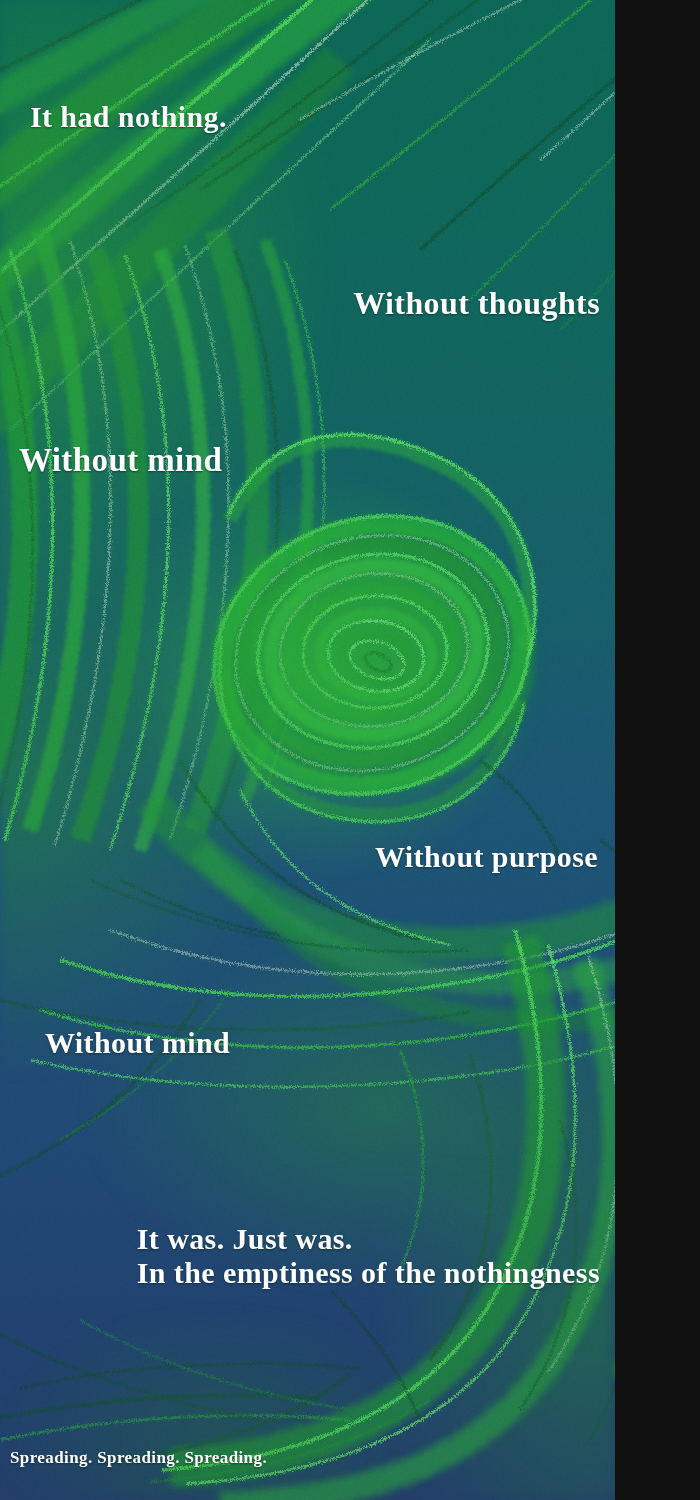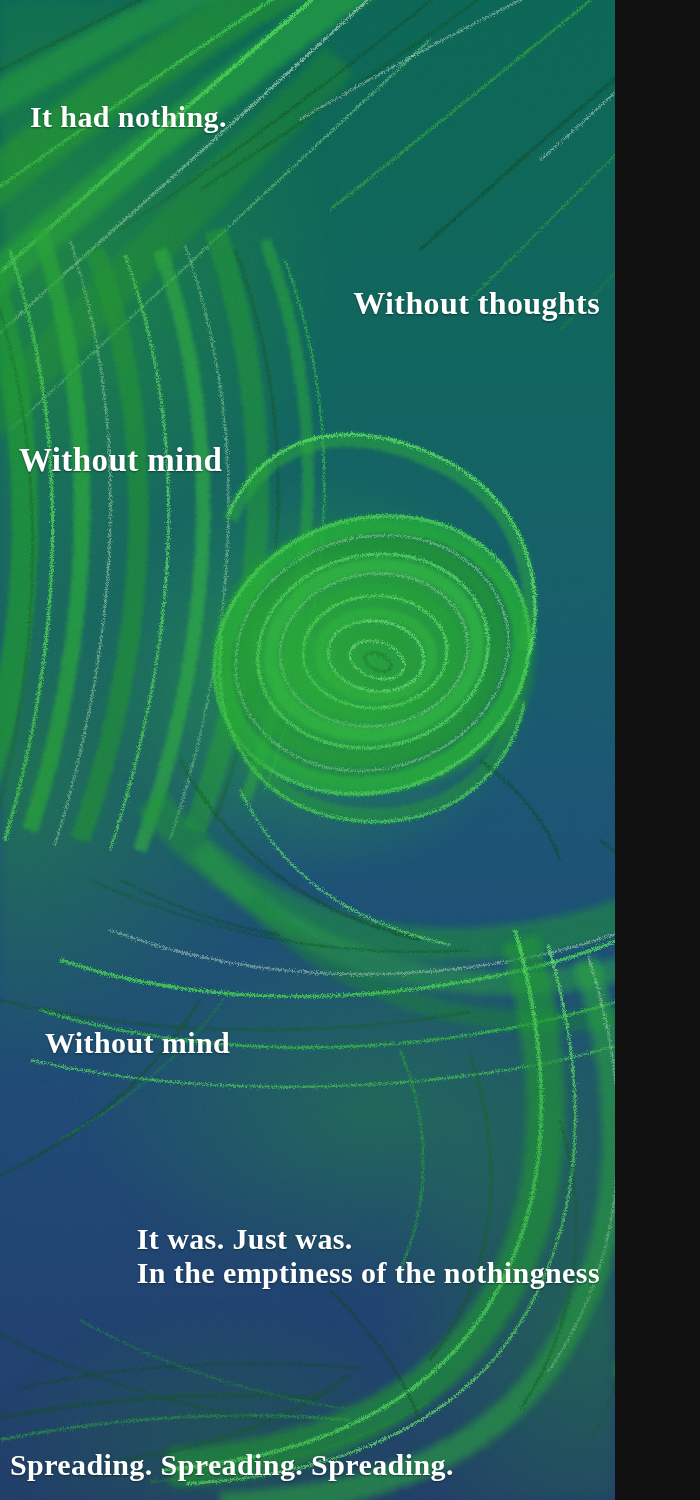--- a/index.html
+++ b/index.html
@@ -55,21 +55,21 @@
   .cap-left{left:0;text-align:left;}
   .cap-right{right:14px;text-align:center;}
 
   #cap-nothing   { left:30px;  top:100px;  font-size:30px; }
   #cap-thoughts  { right:15px; top:286px;  font-size:32px; }
   #cap-mind      { left:19px;  top:436px;  font-size:33px;margin-top:6px; }
   #cap-purpose   { right:17px; top:840px;  font-size:30px; }
   #cap-shape     { left:45px;  top:1026px; font-size:30px; }
   #cap-closing   { right:15px; top:1222px; font-size:30px; text-align:left;}
   #cap-closing .l2{display:block;}
-  #cap-spreading { left:10px;  top:1448px; font-size:30px; }
+  #cap-spreading { left:10px;  top:1448px; font-size:17px; }
 </style>
 </head>
 <body>
 
 <div id="stage">
 
   <svg class="layer" id="strokes" width="700" height="1500" viewBox="0 0 700 1500" preserveAspectRatio="none">
     <defs>
       <filter id="chalk" x="-20%" y="-20%" width="140%" height="140%">
         <feTurbulence type="fractalNoise" baseFrequency="0.85" numOctaves="4" seed="7" result="n"></feTurbulence>
@@ -226,20 +226,21 @@
   <svg class="layer" id="grain" width="700" height="1500">
     <rect width="700" height="1500" filter="url(#grainF)" opacity=".5"></rect>
   </svg>
 
   <div class="cap cap-left" id="cap-nothing">It had nothing.</div>
 
   <div class="cap cap-right" id="cap-thoughts">Without thoughts</div>
 
   <div class="cap cap-left" id="cap-mind">Without mind</div>
 
+  <div class="cap cap-right" id="cap-purpose">Without purpose</div>
 
   <div class="cap cap-left" id="cap-shape">Without mind</div>
 
   <div class="cap cap-right" id="cap-closing">
     <span class="l1">It was. Just was.</span>
     <span class="l2">In the emptiness of the nothingness</span>
   </div>
 
   <div class="cap cap-left" id="cap-spreading">Spreading. Spreading. Spreading.</div>
 

